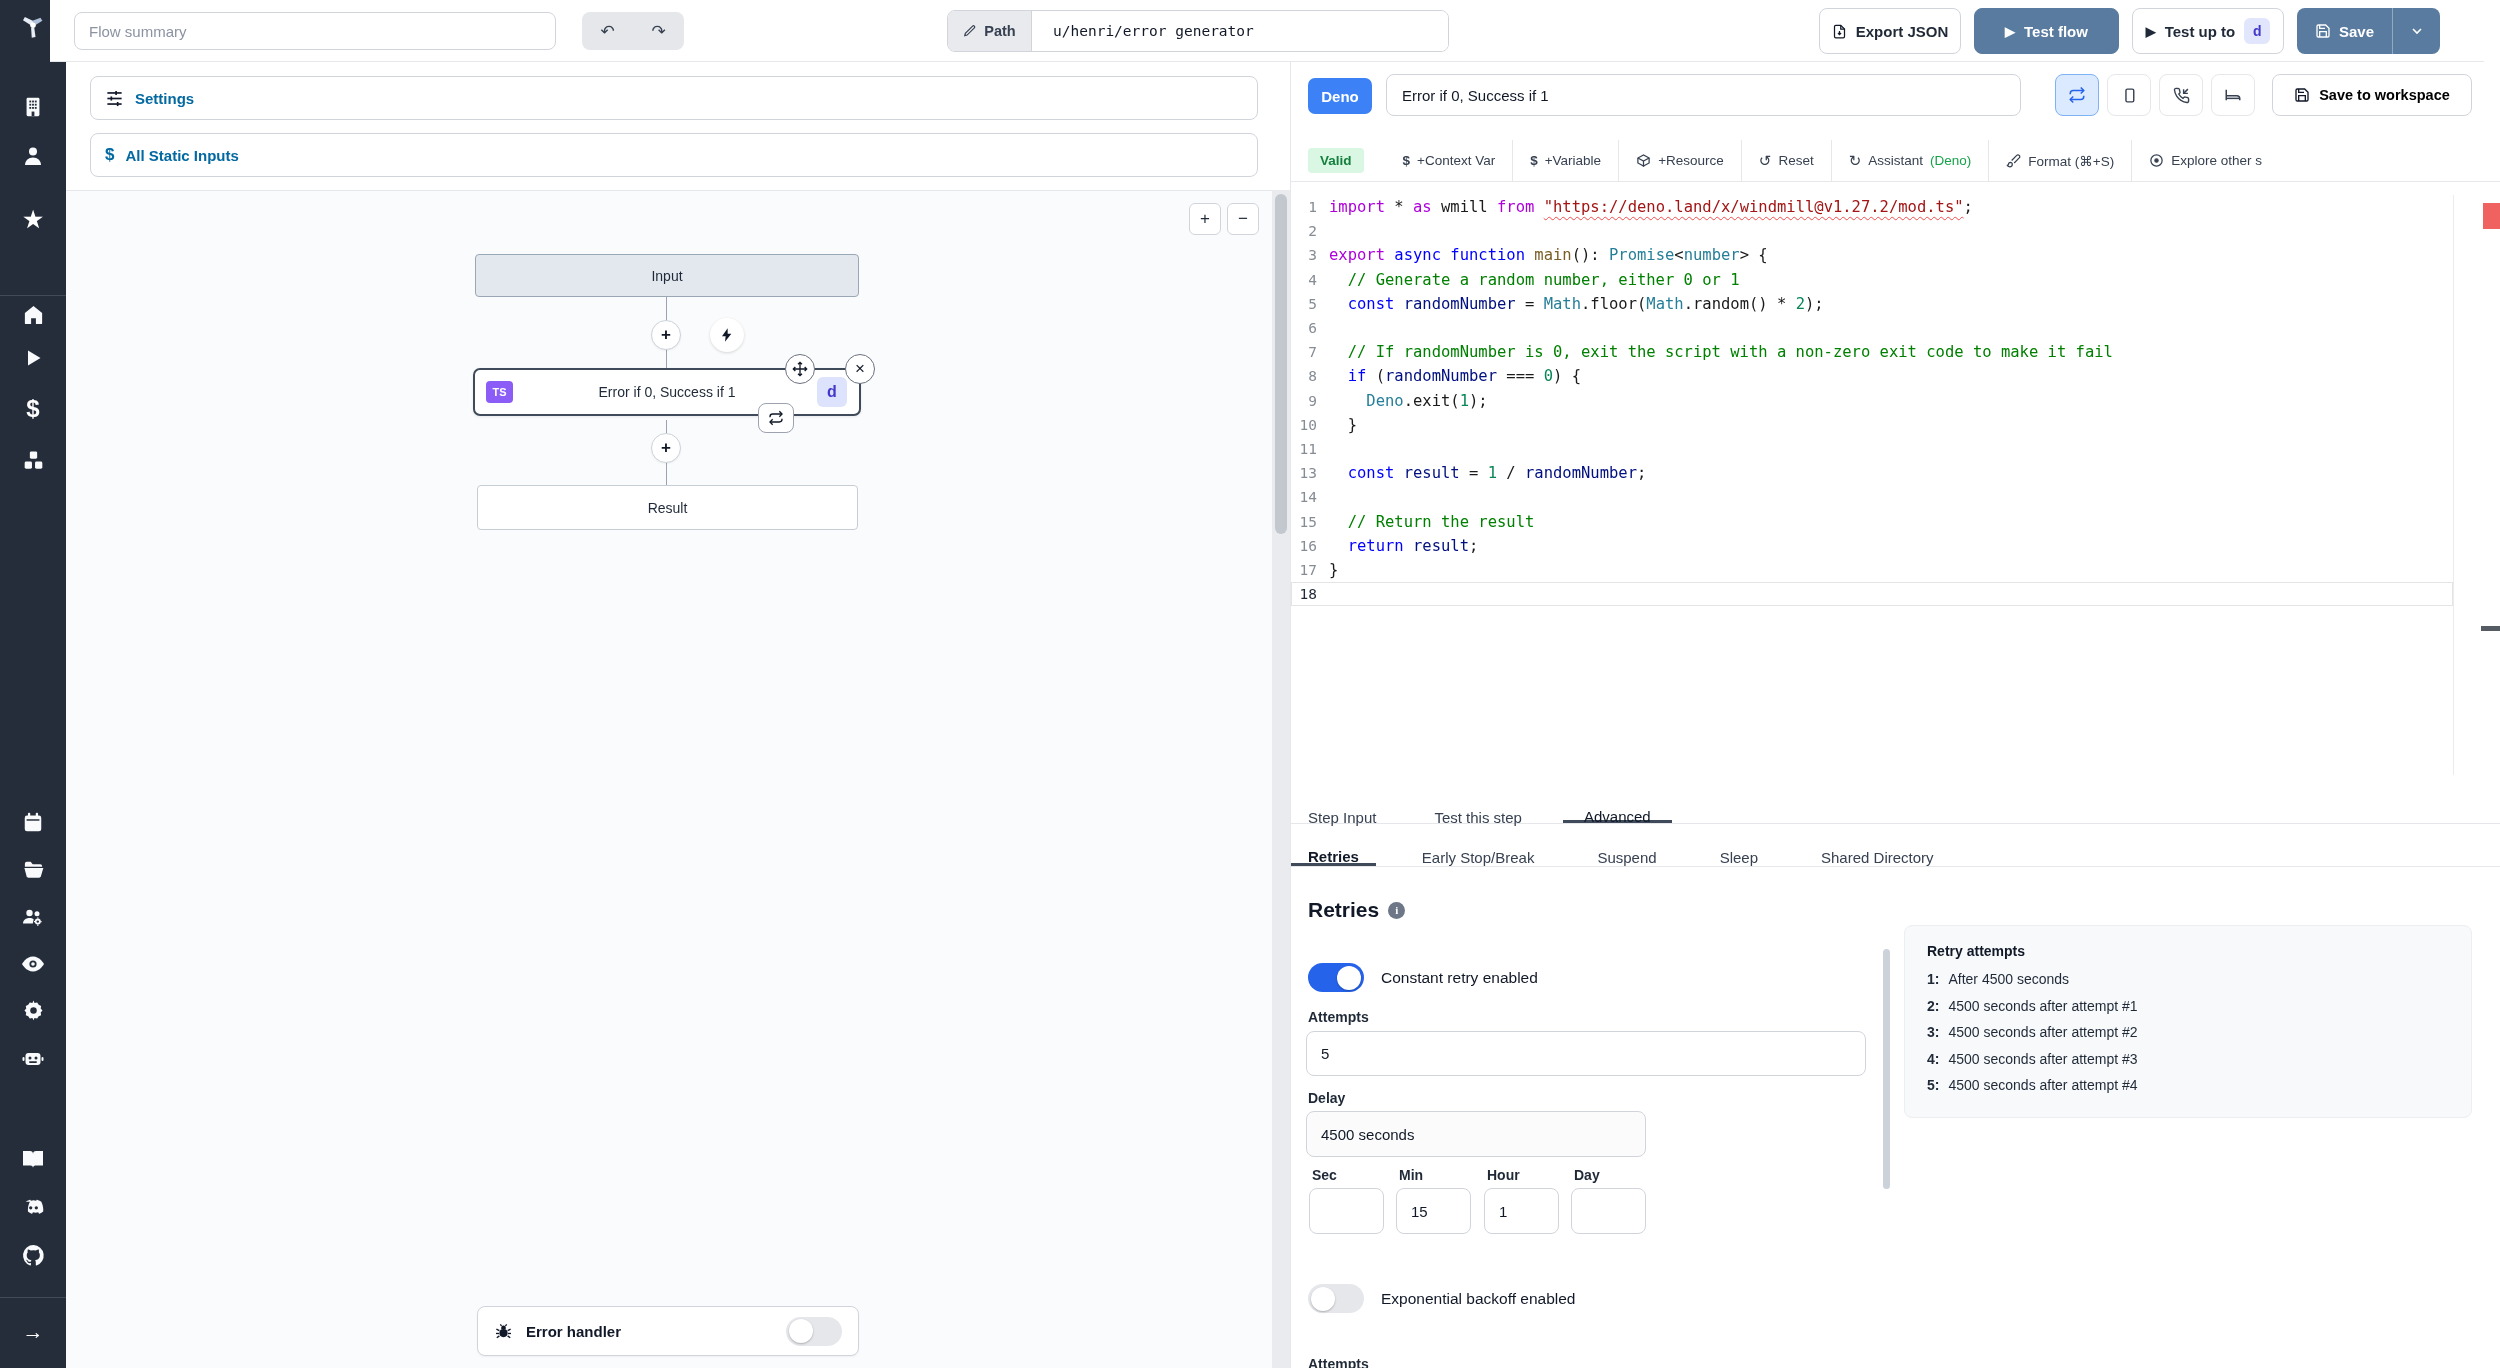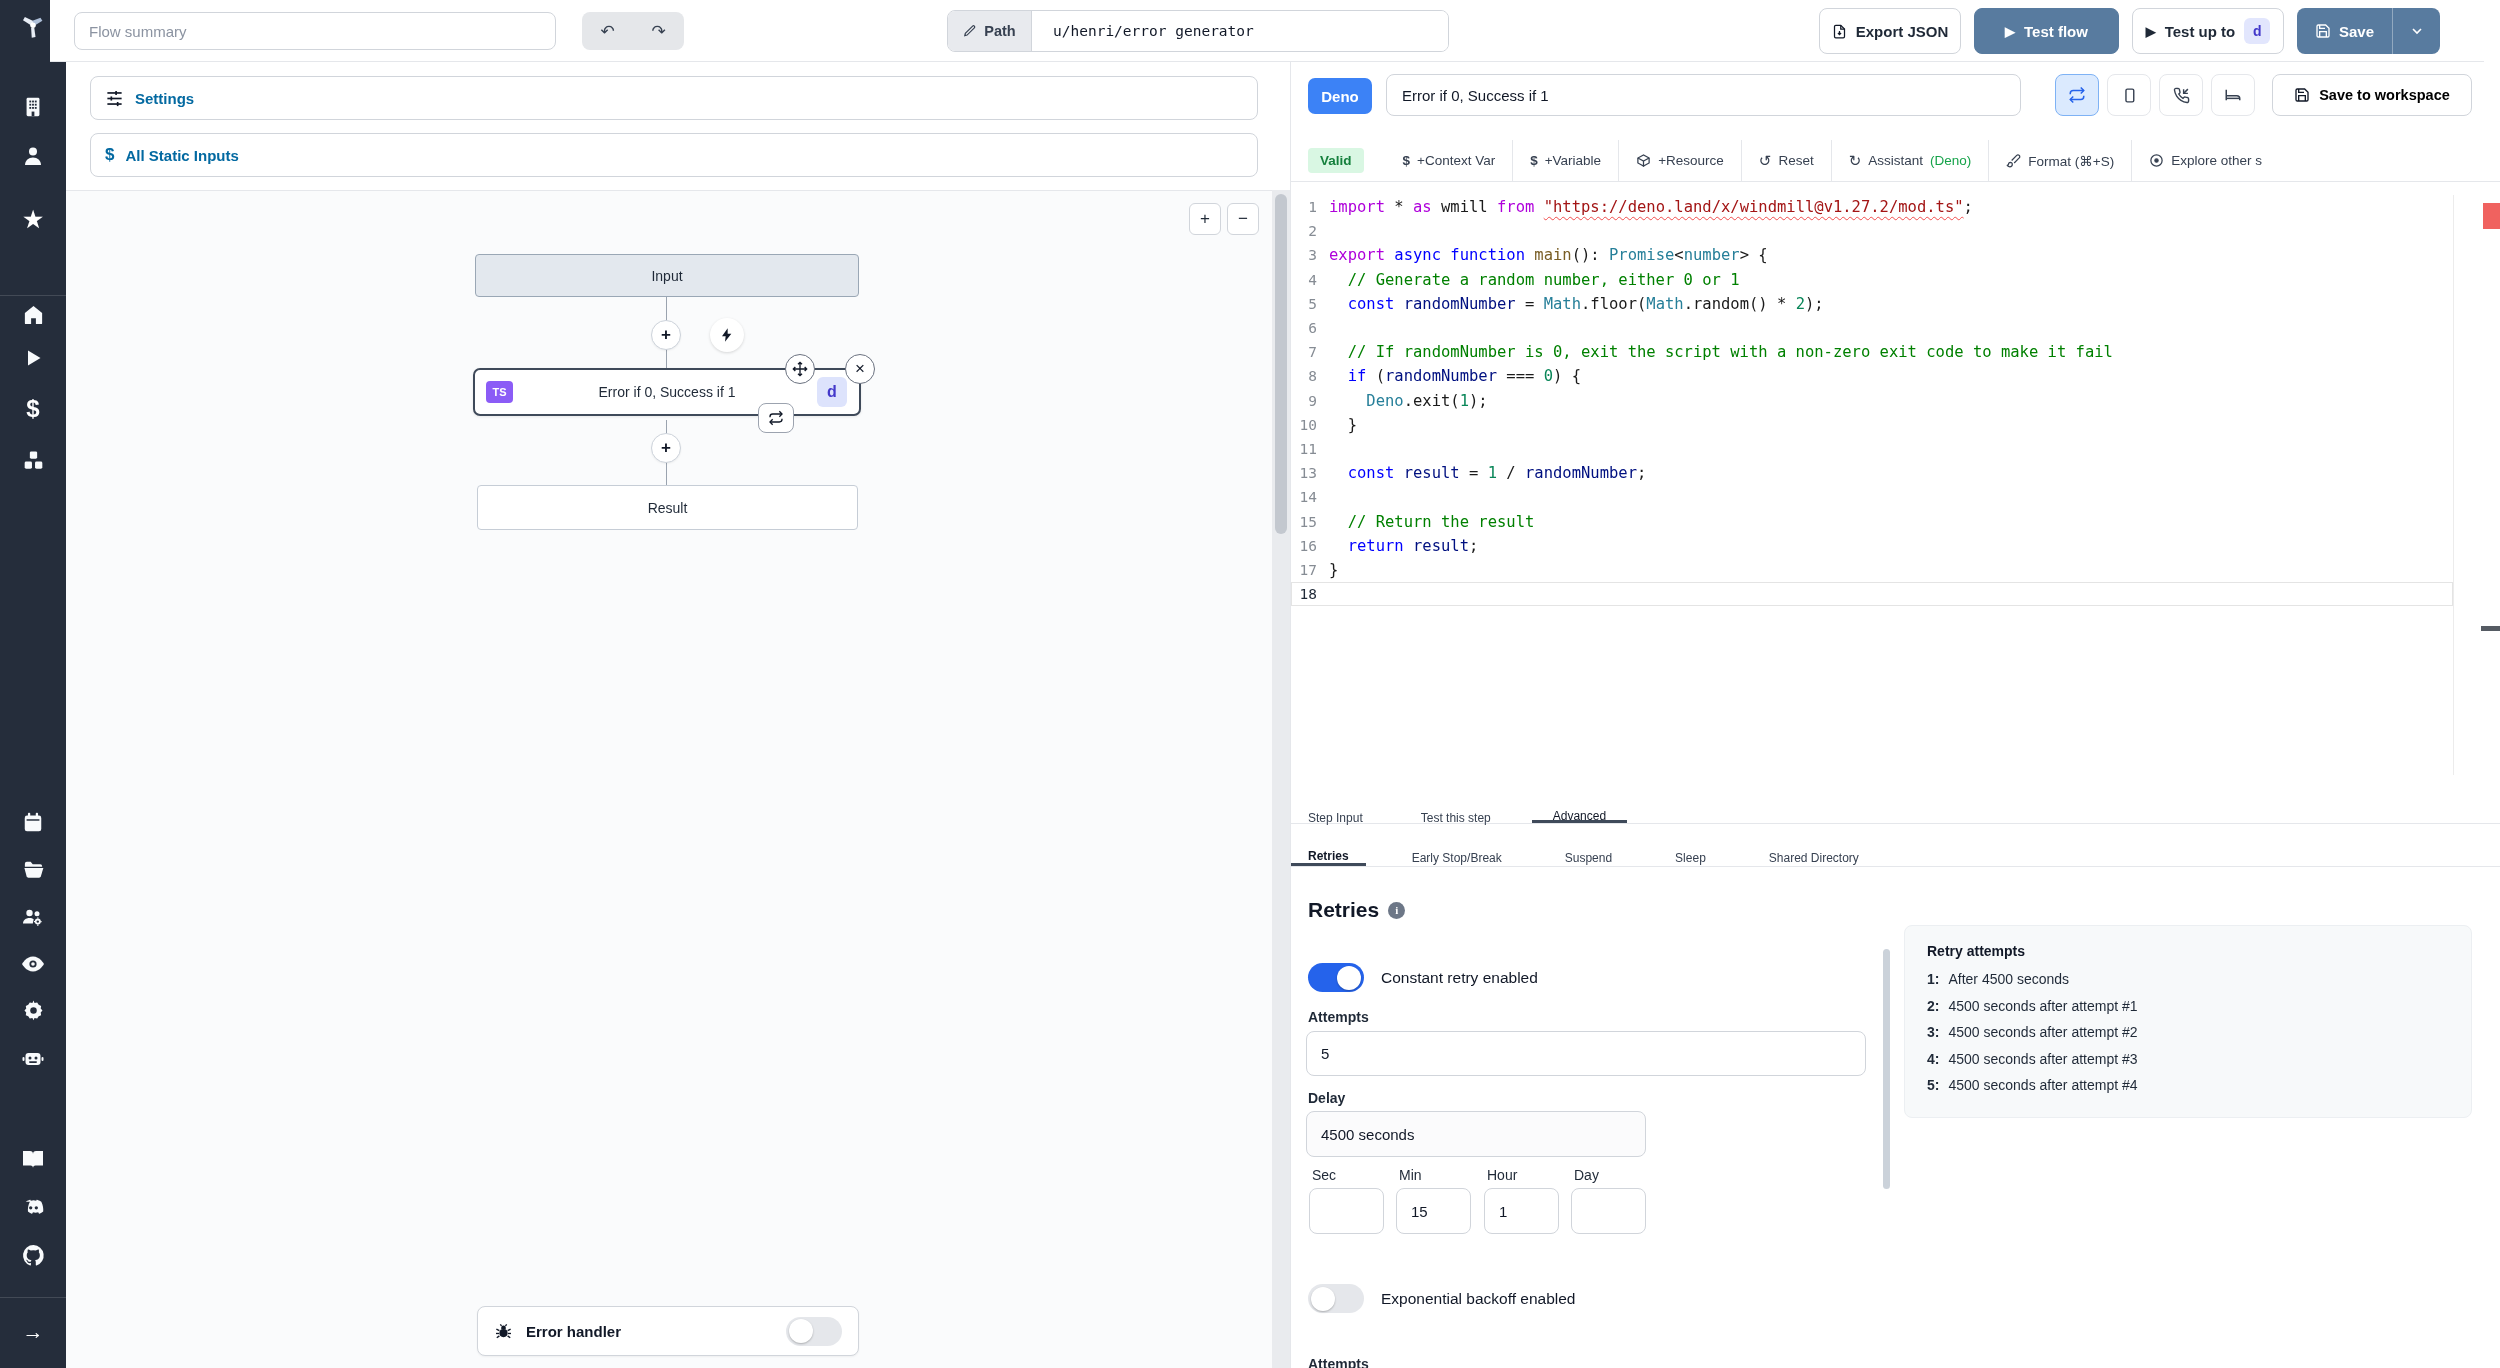--- a/index.html
+++ b/index.html
@@ -86,32 +86,32 @@
   .tok-fn{color:#795e26;} .tok-vr{color:#001080;} .tok-pl{color:#1b1b1b;}
   .tok-strerr{color:#a31515; text-decoration:underline wavy var(--error-red); text-decoration-thickness:1px; text-underline-offset:4px;}
   .ruler-line{position:absolute; left:1162px; top:133px; width:1px; height:580px; background:#ececec;}
   .ruler-err{position:absolute; left:1192px; top:141px; width:18px; height:26px; background:#f0625f;}
   .ruler-cur{position:absolute; left:1190px; top:564px; width:20px; height:5px; background:#555b63;}
 
   
   .tabs{position:absolute; left:0; width:1210px; display:flex; border-bottom:1px solid var(--border);}
   .tabs.main{top:726px; height:36px;}
   .tabs.sub{top:763px; height:42px;}
-  .tab{display:flex; align-items:center; padding:0 17px; font-size:12px; color:#374151; cursor:pointer; white-space:nowrap;margin-top:24px;}
+  .tab{display:flex; align-items:center; padding:0 17px; font-size:15px; color:#374151; cursor:pointer; white-space:nowrap;margin-top:24px;}
   .tabs.main .tab{margin-right:24px; font-weight:500;}
   .tabs.sub .tab{margin-right:29px;}
   .tab.active{color:#111827; font-weight:700; border-bottom:3px solid #3f4a5a;}
   .tabs.main .tab.active{padding:0 21px;}
 
   
   .rheading{position:absolute; left:17px; top:836px; font-size:21px; font-weight:800; color:#111827; display:flex; align-items:center; gap:9px;}
   .info-i{width:17px; height:17px; border-radius:50%; background:#6d7787; color:#fff; font-size:11px; font-weight:700; display:flex; align-items:center; justify-content:center; font-family:"Liberation Serif",serif;}
   .toggle-row{position:absolute; left:17px; display:flex; align-items:center; gap:17px; font-size:15.5px; color:#111827;}
   .flabel{position:absolute; left:17px; font-size:14px; font-weight:700; color:#1f2937;}
-  .flabel.thin{font-weight:400;}
+  .flabel.thin{font-weight:700;}
   .finput{position:absolute; border:1px solid var(--border2); border-radius:8px; padding:0 14px; font-size:15px; font-family:inherit; color:#111827; outline:none; background:#fff;}
   .finput.gray{background:#fbfbfc;}
   .summary{position:absolute; left:613px; top:863px; width:568px; height:193px; background:#f7f9fa; border:1px solid #eceff2; border-radius:8px; padding:17px 22px; font-size:14px; color:#1f2937;}
   .summary .stitle{font-weight:600; color:#111827; margin-bottom:12px; font-size:14px;}
   .sitem{display:flex; gap:9px; margin-bottom:10.5px;}
   .sitem b{font-weight:700;}
   .content-scroll{position:absolute; left:592px; top:887px; width:7px; height:240px; background:#cbd2da; border-radius:4px;}
   .cutlabel{position:absolute; left:17px; top:1294px; font-size:14px; font-weight:700; color:#1f2937;}
 </style>
 </head>

